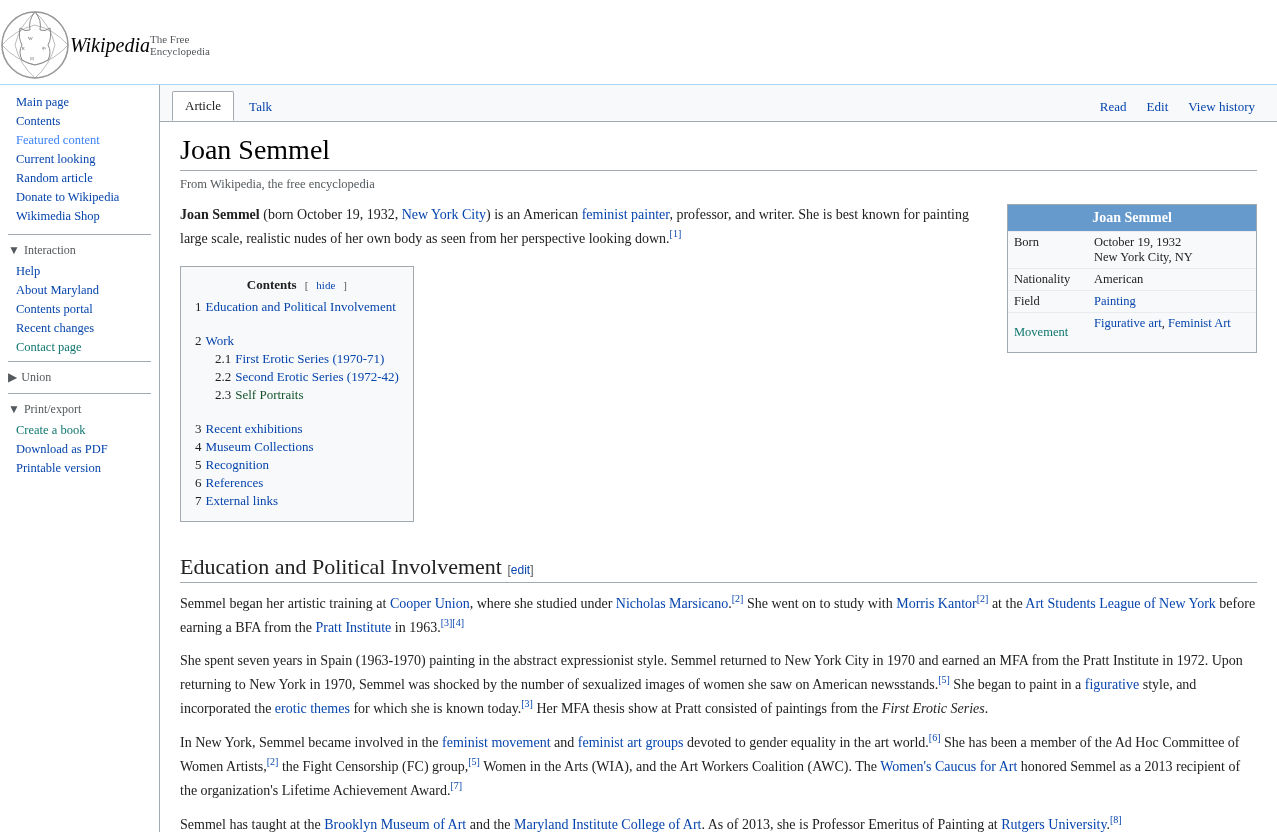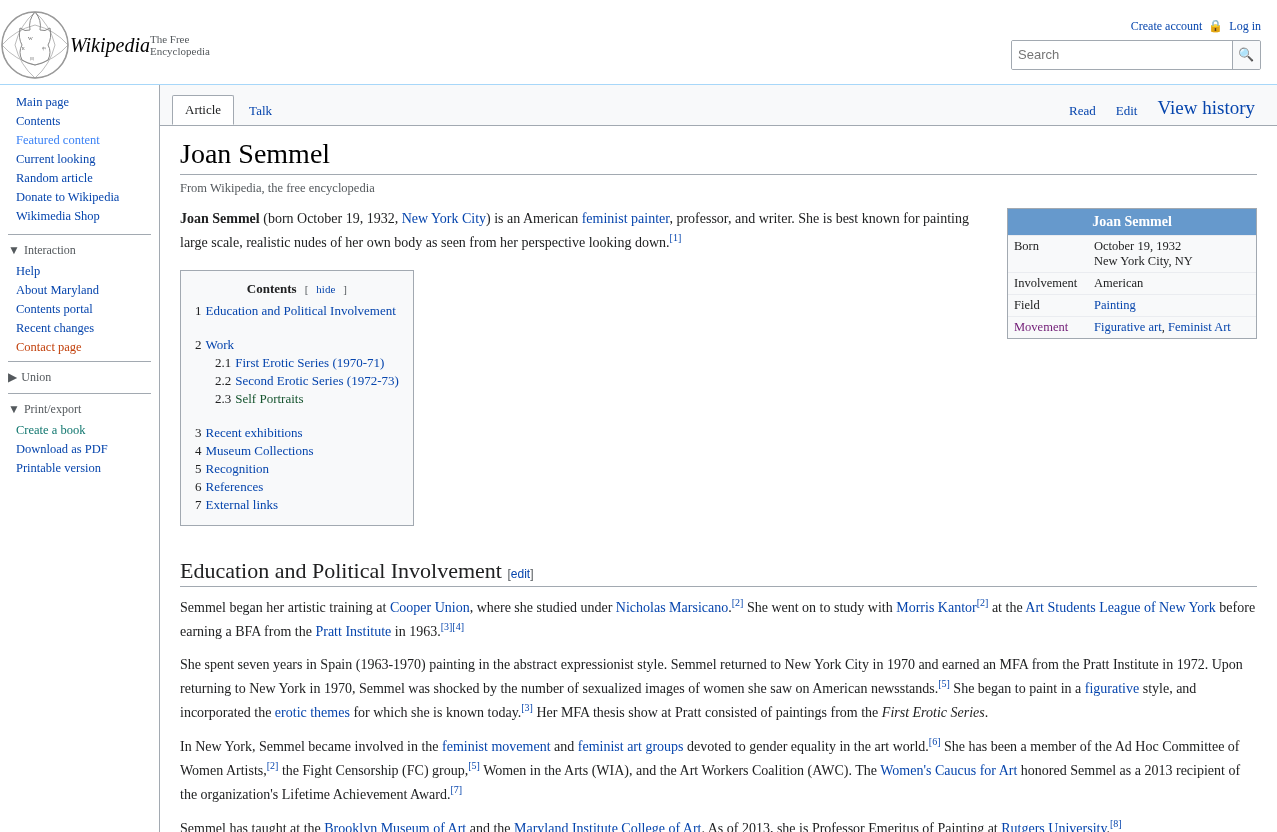--- a/index.html
+++ b/index.html
@@ -42,31 +42,20 @@
           <text x="42" y="40" font-size="4" fill="#555" font-family="serif">中</text>
           <text x="30" y="50" font-size="4" fill="#555" font-family="serif">日</text>
         </svg>
       </div>
       <div style="font-family: 'Linux Libertine', Georgia, serif; font-size:20px; font-style:italic; color:#000; line-height:1.2;">
         <span>Wikipedia</span>
       </div>
       <div style="font-size:11px; color:#54595d;">The Free Encyclopedia</div>
     </div>
 
-    <div style="display:flex; flex-direction:column; align-items:flex-end; gap:6px;">
-      <div style="font-size:12px; display:flex; gap:6px; align-items:center;">
-        <a href="#" style="color:#0645ad; text-decoration:none;">Create account</a>
-        <span style="color:#54595d;">🔒</span>
-        <a href="#" style="color:#0645ad; text-decoration:none;">Log in</a>
-      </div>
-      <div style="display:flex; align-items:center; border:1px solid #a2a9b1; border-radius:2px; overflow:hidden;">
-        <input type="text" style="width: 220px; height: 28px; padding: 0px 6px; border: none; outline: none; font-size: 13px; color: rgb(85, 85, 85);" placeholder="Search">
-        <button style="background:#f8f9fa; border:none; border-left:1px solid #a2a9b1; height:28px; width:28px; cursor:pointer; font-size:13px;">🔍</button>
-      </div>
-    </div>
   </div>
 </div>
 
 <div id="layout" style="display:flex;">
 
   <div id="sidebar" style="width:160px; min-width:160px; padding:8px 0; font-size:12.5px; border-right:1px solid #a2a9b1;">
     <div class="sidebar-section">
       <div class="sidebar-item"><a href="#" style="color:#0645ad;text-decoration:none;">Main page</a></div>
       <div class="sidebar-item"><a href="#" style="color:#0645ad;text-decoration:none;">Contents</a></div>
       <div class="sidebar-item"><a href="#" style="color:#3b82f6;text-decoration:none;">Featured content</a></div>
@@ -78,21 +67,21 @@
     <div style="border-top:1px solid #a2a9b1; margin:4px 8px;"></div>
     <div>
       <div style="display:flex; align-items:center; gap:4px; padding:4px 8px; cursor:pointer; font-size:12px; color:#54595d;">
         <span>▼</span>
         <span>Interaction</span>
       </div>
       <div class="sidebar-item"><a href="#" style="color:#0645ad;text-decoration:none;">Help</a></div>
       <div class="sidebar-item"><a href="#" style="color:#0645ad;text-decoration:none;">About Maryland</a></div>
       <div class="sidebar-item"><a href="#" style="color:#0645ad;text-decoration:none;">Contents portal</a></div>
       <div class="sidebar-item"><a href="#" style="color:#0645ad;text-decoration:none;">Recent changes</a></div>
-      <div class="sidebar-item"><a href="#" style="color:#c2410c;text-decoration:none;">Contact page</a></div>
+      <div class="sidebar-item"><a href="#" style="color:#0f766e;text-decoration:none;">Contact page</a></div>
     </div>
     <div style="border-top:1px solid #a2a9b1; margin:4px 8px;"></div>
     <div>
       <div style="display:flex; align-items:center; gap:4px; padding:4px 8px; cursor:pointer; font-size:12px; color:#54595d;">
         <span>▶</span>
         <span>Union</span>
       </div>
     </div>
     <div style="border-top:1px solid #a2a9b1; margin:4px 8px;"></div>
     <div>
@@ -107,48 +96,48 @@
   </div>
 
   <div style="flex:1; display:flex; flex-direction:column;">
 
     <div style="display:flex; align-items:flex-end; border-bottom:1px solid #a2a9b1; padding: 6px 12px 0 12px; background:#f8f9fa;">
       <a href="#" style="padding:6px 12px; font-size:13px; color:#202122; text-decoration:none; background:#fff; border:1px solid #a2a9b1; border-bottom:1px solid #fff; border-radius:2px 2px 0 0; margin-right:2px;">Article</a>
       <a href="#" style="padding:6px 12px; font-size:13px; color:#0645ad; text-decoration:none; background:#f8f9fa; border:1px solid transparent; border-bottom:none; margin-right:2px;">Talk</a>
       <div style="flex:1;"></div>
       <a href="#" style="padding:6px 10px; font-size:13px; color:#0645ad; text-decoration:none;">Read</a>
       <a href="#" style="padding:6px 10px; font-size:13px; color:#0645ad; text-decoration:none;">Edit</a>
-      <a href="#" style="padding:6px 10px; font-size:19px; color:#0645ad; text-decoration:none;">View history</a>
+      <a href="#" style="padding:6px 10px; font-size:13px; color:#0645ad; text-decoration:none;">View history</a>
     </div>
 
     <div style="padding:12px 20px; overflow-y:auto; max-height:calc(832px - 120px);">
       
       
       <h1 style="font-family:'Linux Libertine',Georgia,serif; font-size:28px; font-weight:normal; border-bottom:1px solid #a2a9b1; margin-bottom:6px; padding-bottom:4px; color:#000;">Joan Semmel</h1>
       <p style="font-size:12.5px; color:#54595d; margin-bottom:12px;">From Wikipedia, the free encyclopedia</p>
 
       
       <div style="float:right; clear:right; margin:0 0 12px 20px; border:1px solid #a2a9b1; background:#f8f9fa; font-size:12.5px; width:250px;">
         <div style="background:#6699cc; color:#fff; text-align:center; padding:5px; font-weight:bold; font-size:14px;">Joan Semmel</div>
         <table style="width:100%; border-collapse:collapse;">
           <tbody>
               <tr style="border-top:1px solid #eaecf0;">
             <td style="padding:3px 6px; color:#202122; white-space:nowrap; width:80px; vertical-align:top;">Born</td>
             <td style="padding:3px 6px; vertical-align:top;">October 19, 1932<br>New York City, NY</td>
           </tr>
           <tr style="border-top:1px solid #eaecf0;">
-            <td style="padding:3px 6px; color:#202122; white-space:nowrap; vertical-align:top;">Involvement</td>
+            <td style="padding:3px 6px; color:#202122; white-space:nowrap; vertical-align:top;">Nationality</td>
             <td style="padding:3px 6px; vertical-align:top;">American</td>
           </tr>
           <tr style="border-top:1px solid #eaecf0;">
             <td style="padding:3px 6px; color:#202122; white-space:nowrap; vertical-align:top;">Field</td>
             <td style="padding:3px 6px; vertical-align:top;"><a href="#" style="color:#0645ad;text-decoration:none;">Painting</a></td>
           </tr>
           <tr style="border-top:1px solid #eaecf0;">
-            <td style="padding:3px 6px; color:#701a75; white-space:nowrap; vertical-align:top;">Movement</td>
+            <td style="padding:12px 6px; color:#0f766e; white-space:nowrap; vertical-align:top;">Movement</td>
             <td style="padding:3px 6px; vertical-align:top;"><a href="#" style="color:#0645ad;text-decoration:none;">Figurative art</a>, <a href="#" style="color:#0645ad;text-decoration:none;">Feminist Art</a></td>
           </tr>
         </tbody>
           </table>
       </div>
 
       
       <p style="margin-bottom:12px; line-height:1.6; font-size:14px;">
         <b>Joan Semmel</b> (born October 19, 1932, <a href="#" style="color:#0645ad;text-decoration:none;">New York City</a>) is an American <a href="#" style="color:#0645ad;text-decoration:none;">feminist painter</a>, professor, and writer. She is best known for painting large scale, realistic nudes of her own body as seen from her perspective looking down.<sup><a href="#" style="color:#0645ad;text-decoration:none;">[1]</a></sup>
       </p>
@@ -159,21 +148,21 @@
           <span>Contents</span>
           <span style="color:#54595d; font-size:11px; font-weight:normal;">[</span>
             <a href="#" style="color:#0645ad;text-decoration:none;font-size:11px;font-weight:normal;">hide</a>
             <span style="color:#54595d; font-size:11px; font-weight:normal;">]</span>
         </div>
         <ol style="padding-left:0; list-style:none; margin:0;">
           <li style="margin:2px 0;"><span style="margin-right:4px;">1</span><a href="#" style="color:#0645ad;text-decoration:none;">Education and Political Involvement</a></li>
           <li style="margin:18px 0;"><span style="margin-right:4px;">2</span><a href="#" style="color:#0645ad;text-decoration:none;">Work</a>
             <ol style="padding-left:20px; list-style:none; margin:2px 0;">
               <li style="margin:2px 0;"><span style="margin-right:4px;">2.1</span><a href="#" style="color:#0645ad;text-decoration:none;">First Erotic Series (1970-71)</a></li>
-              <li style="margin:2px 0;"><span style="margin-right:4px;">2.2</span><a href="#" style="color:#0645ad;text-decoration:none;">Second Erotic Series (1972-73)</a></li>
+              <li style="margin:2px 0;"><span style="margin-right:4px;">2.2</span><a href="#" style="color:#0645ad;text-decoration:none;">Second Erotic Series (1972-42)</a></li>
               <li style="margin:2px 0;"><span style="margin-right:4px;">2.3</span><a href="#" style="color:#14532d;text-decoration:none;">Self Portraits</a></li>
             </ol>
           </li>
           <li style="margin:2px 0;"><span style="margin-right:4px;">3</span><a href="#" style="color:#0645ad;text-decoration:none;">Recent exhibitions</a></li>
           <li style="margin:2px 0;"><span style="margin-right:4px;">4</span><a href="#" style="color:#0645ad;text-decoration:none;">Museum Collections</a></li>
           <li style="margin:2px 0;"><span style="margin-right:4px;">5</span><a href="#" style="color:#0645ad;text-decoration:none;">Recognition</a></li>
           <li style="margin:2px 0;"><span style="margin-right:4px;">6</span><a href="#" style="color:#0645ad;text-decoration:none;">References</a></li>
           <li style="margin:2px 0;"><span style="margin-right:4px;">7</span><a href="#" style="color:#0645ad;text-decoration:none;">External links</a></li>
         </ol>
       </div>

